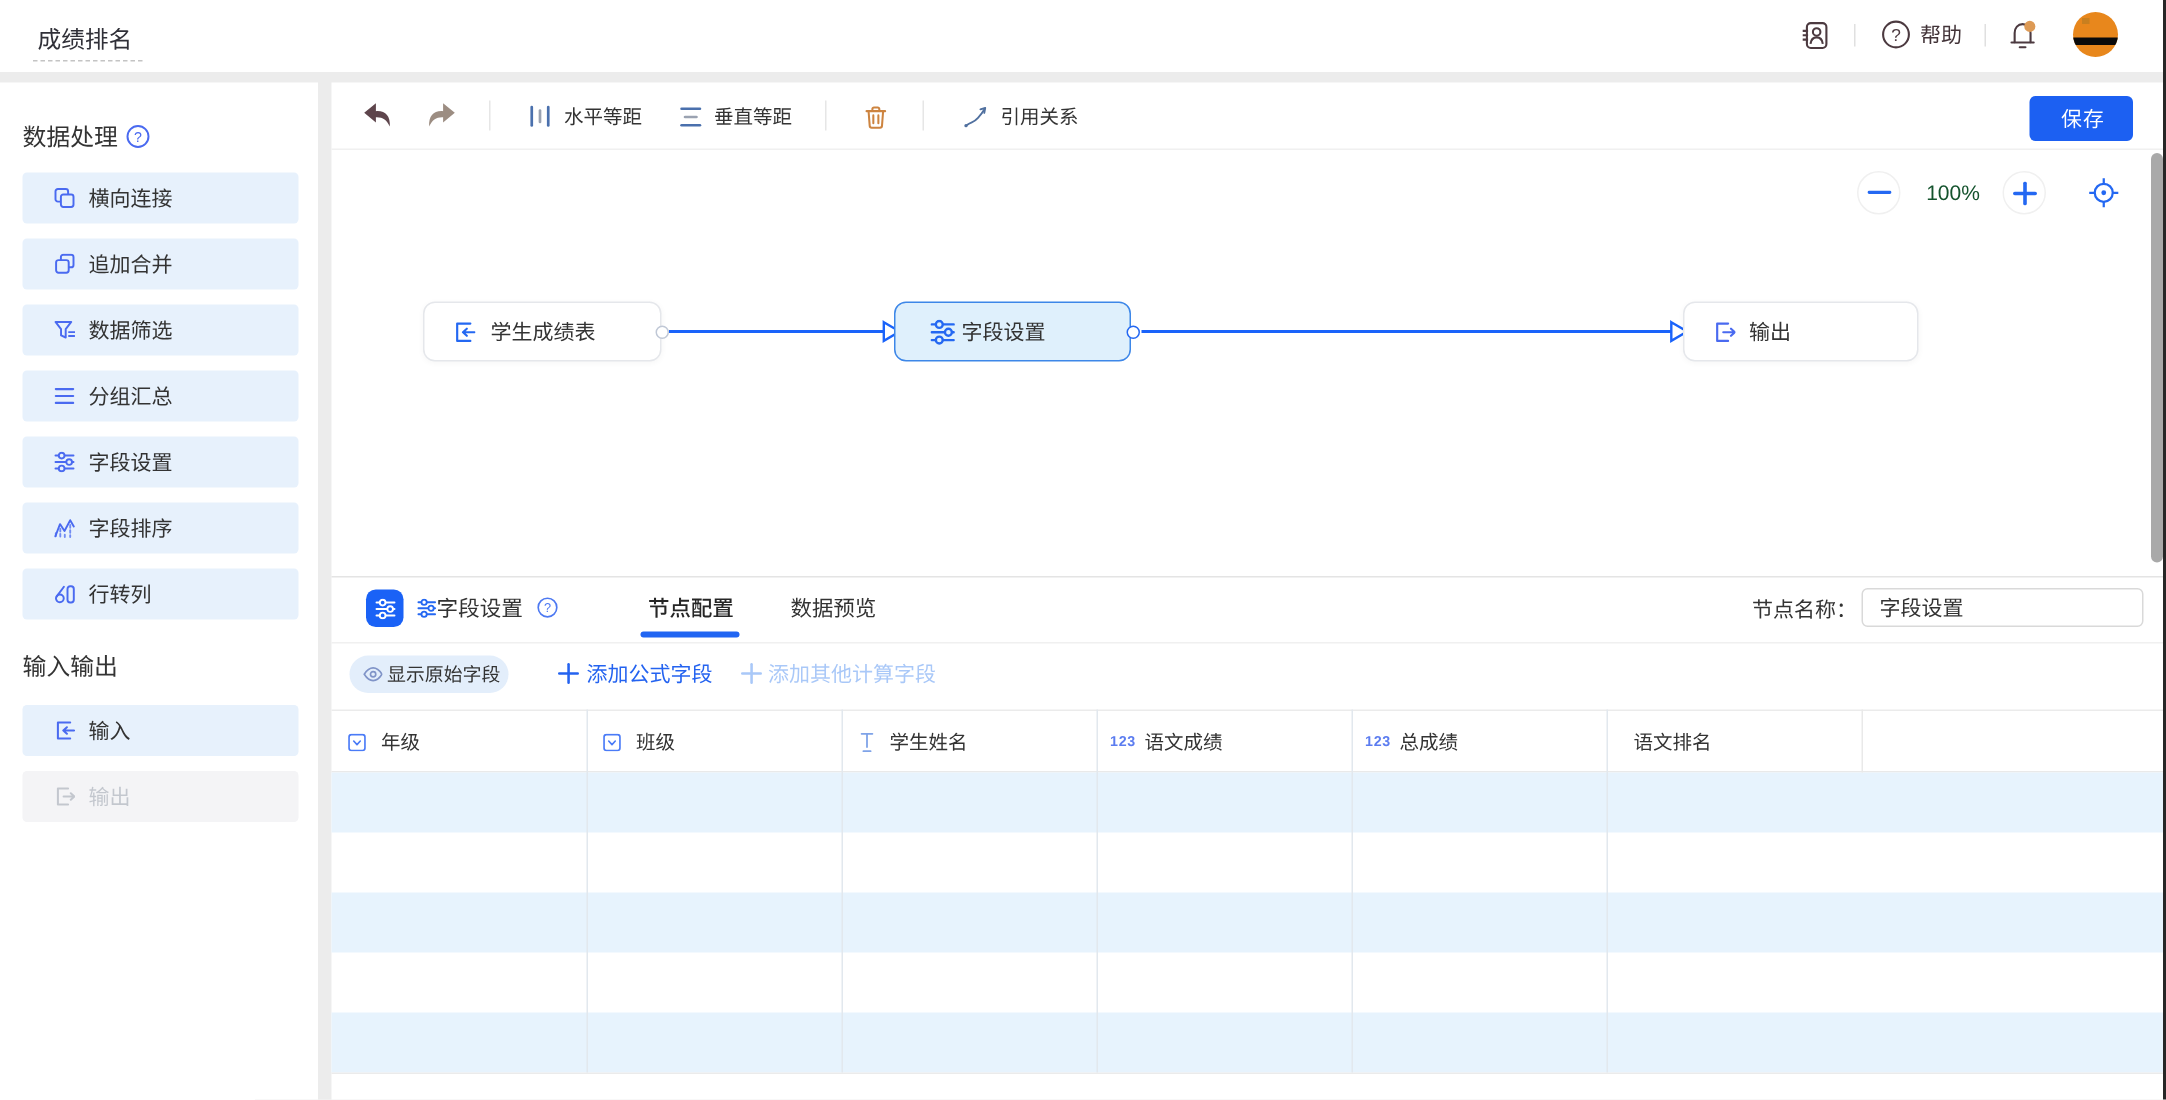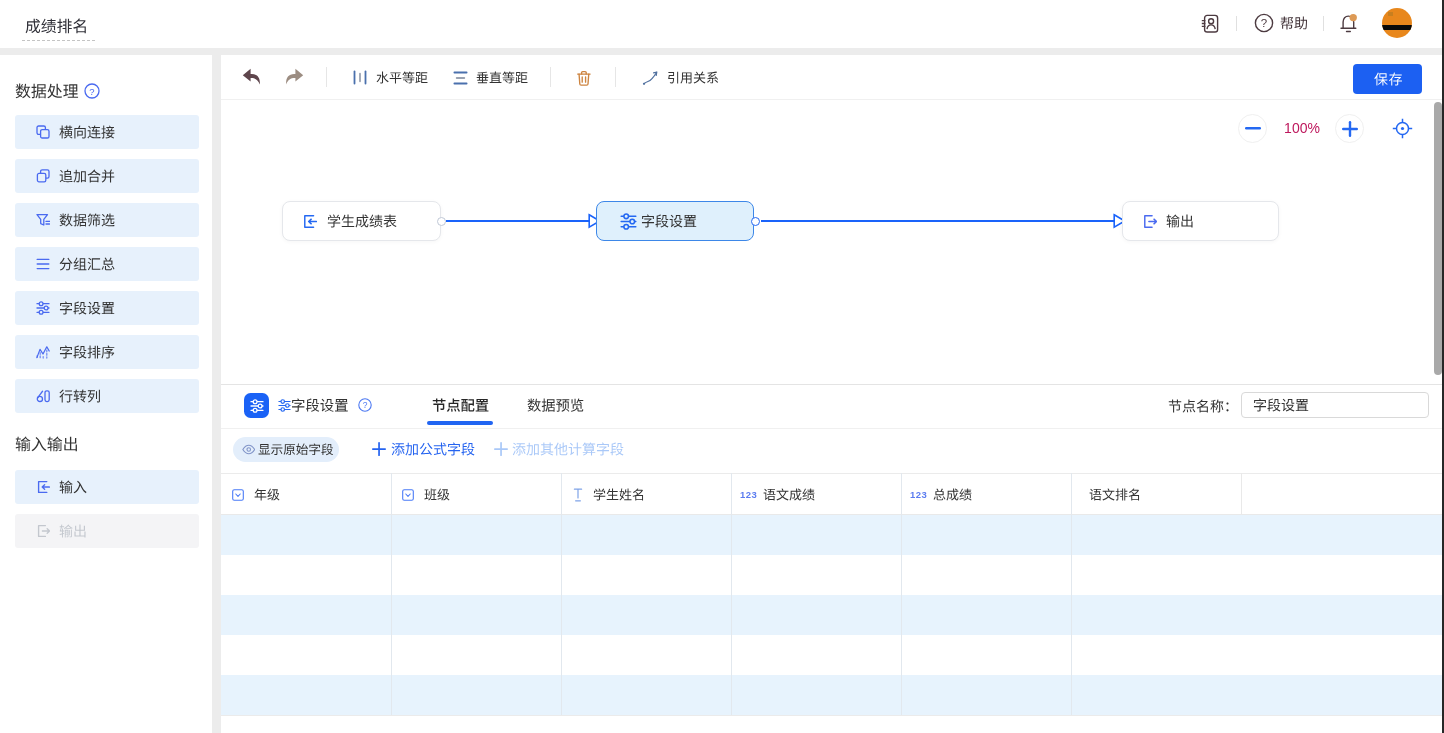--- a/index.html
+++ b/index.html
@@ -309,21 +309,21 @@
     </svg>
 <div class="savebtn"></div>
 <svg style="position:absolute;left:1374px;top:72.3px;overflow:visible;" width="29.2" height="14" viewBox="0 -880 2085.714285714286 1000" fill="#fff">
       <use href="#g4fdd" transform="translate(0,0)"></use>
       <use href="#g5b58" transform="translate(1042.857142857143,0)"></use>
     </svg>
 <div style="position:absolute;left:1238px;top:114px;width:29px;height:29px;border:1px solid #f0f0f0;border-radius:50%"></div>
 <svg style="position:absolute;left:1245px;top:127px" width="16" height="3" viewBox="0 0 16 3">
       <rect width="16" height="2.4" rx="1.2" fill="#2468f2"></rect>
     </svg>
-<div style="position:absolute;left:1283px;top:121px;width:38px;height:15px;font:14px 'Liberation Sans',sans-serif;color:#be185d;text-align:center;line-height:15px">100%</div>
+<div style="position:absolute;left:1283px;top:121px;width:38px;height:15px;font:14px 'Liberation Sans',sans-serif;color:#14532d;text-align:center;line-height:15px">100%</div>
 <div style="position:absolute;left:1335px;top:114px;width:29px;height:29px;border:1px solid #f0f0f0;border-radius:50%"></div>
 <svg style="position:absolute;left:1341.5px;top:120.5px" width="16" height="16" viewBox="0 0 16 16" fill="#2468f2">
 <rect y="6.8" width="16" height="2.4" rx="1.2"></rect>
       <rect x="6.8" width="2.4" height="16" rx="1.2"></rect>
 </svg>
 <svg style="position:absolute;left:1392px;top:118px" width="21" height="21" viewBox="0 0 21 21" fill="none" stroke="#2468f2" stroke-width="1.5">
 <circle cx="10.5" cy="10.5" r="6"></circle>
 <path d="M10.5 0.8 V4.4 M10.5 16.6 V20.2 M0.8 10.5 H4.4 M16.6 10.5 H20.2"></path>
 <circle cx="10.5" cy="10.5" r="1.6" fill="#2468f2" stroke="none"></circle>
 </svg>

